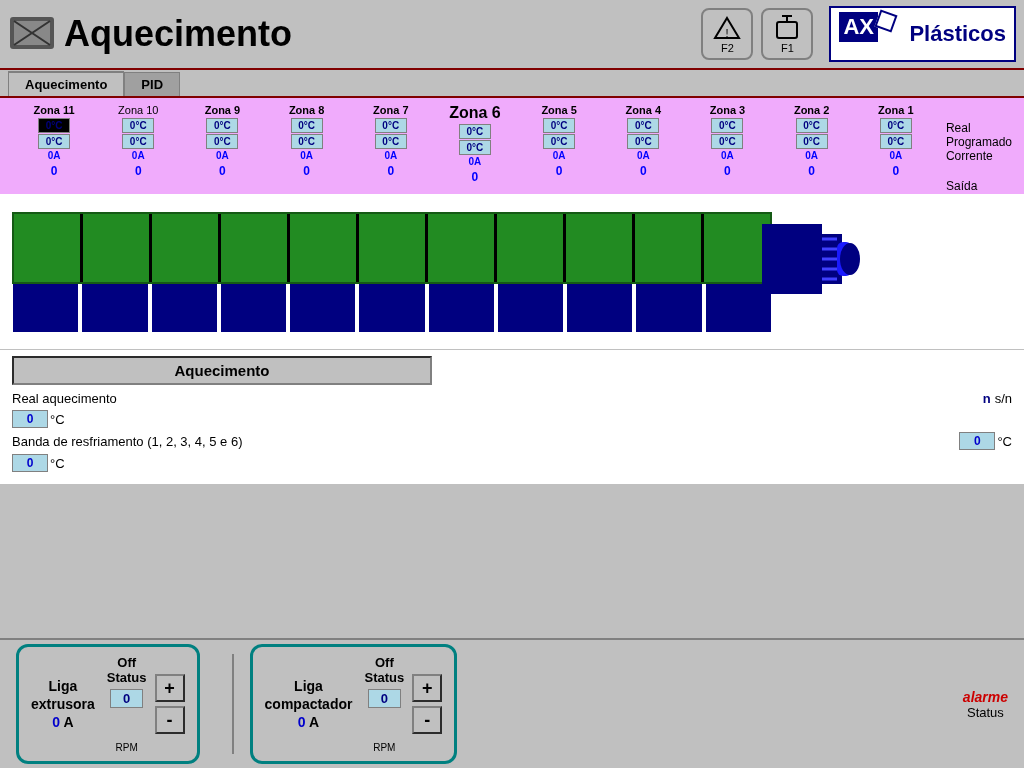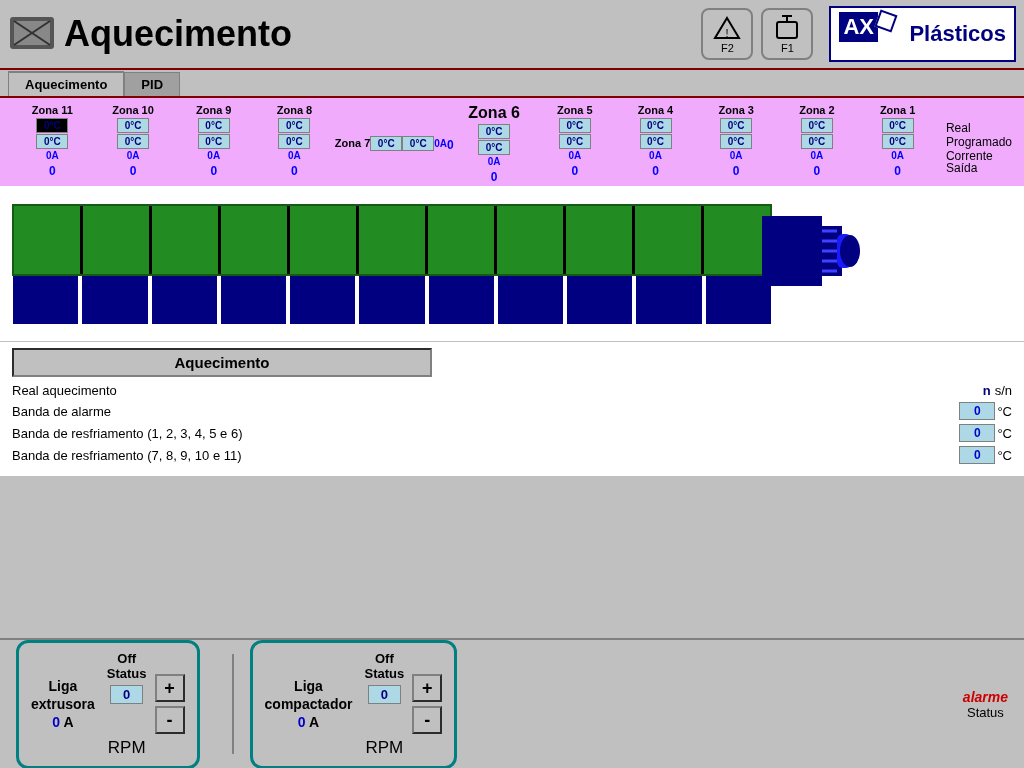--- a/index.html
+++ b/index.html
@@ -166,21 +166,21 @@
       flex-direction: column;
       align-items: center;
       gap: 4px;
     }
     .widget-status {
       font-size: 13px;
       font-weight: bold;
       text-align: center;
     }
     .widget-rpm {
-      font-size: 17px;
+      font-size: 10px;
       text-align: right;
       margin-top: 30px;
     }
     .widget-buttons {
       display: flex;
       flex-direction: column;
       gap: 4px;
       margin-left: 8px;
     }
     .pm-btn {
@@ -267,41 +267,41 @@
 
     <div style="display:flex;flex-direction:row;flex:1;" id="zone-cols">
     <div style="display: flex; flex-direction: column; align-items: center; flex: 1 1 0%; font-size: 11px;">
           <div style="font-size: 11px; font-weight: bold; margin-bottom: 2px; white-space: nowrap;">Zona 11</div>
           <div style="background: rgb(0, 0, 0); color: rgb(0, 0, 128); font-size: 10px; font-weight: bold; padding: 1px 3px; border: 1px solid rgb(128, 128, 128); margin-bottom: 1px; min-width: 32px; text-align: center;">0°C</div>
           <div style="background: rgb(173, 216, 230); color: rgb(0, 0, 128); font-size: 10px; font-weight: bold; padding: 1px 3px; border: 1px solid rgb(128, 128, 128); margin-bottom: 1px; min-width: 32px; text-align: center;">0°C</div>
           <div style="color: rgb(0, 0, 255); font-size: 10px; font-weight: bold; margin-bottom: 1px;">0A</div>
           <div style="color: rgb(0, 0, 255); font-size: 12px; font-weight: bold; margin-top: 2px;">0</div>
         </div>
         <div style="display: flex; flex-direction: column; align-items: center; flex: 1 1 0%; font-size: 11px;">
-          <div style="font-size: 11px; font-weight: bold; margin-bottom: 2px; white-space: nowrap;">Zona 10</div>
+          <div style="font-size: 11px; font-weight: normal; margin-bottom: 2px; white-space: nowrap;">Zona 10</div>
           <div style="background: rgb(173, 216, 230); color: rgb(0, 0, 128); font-size: 10px; font-weight: bold; padding: 1px 3px; border: 1px solid rgb(128, 128, 128); margin-bottom: 1px; min-width: 32px; text-align: center;">0°C</div>
           <div style="background: rgb(173, 216, 230); color: rgb(0, 0, 128); font-size: 10px; font-weight: bold; padding: 1px 3px; border: 1px solid rgb(128, 128, 128); margin-bottom: 1px; min-width: 32px; text-align: center;">0°C</div>
           <div style="color: rgb(0, 0, 255); font-size: 10px; font-weight: bold; margin-bottom: 1px;">0A</div>
           <div style="color: rgb(0, 0, 255); font-size: 12px; font-weight: bold; margin-top: 2px;">0</div>
         </div>
         <div style="display: flex; flex-direction: column; align-items: center; flex: 1 1 0%; font-size: 11px;">
           <div style="font-size: 11px; font-weight: bold; margin-bottom: 2px; white-space: nowrap;">Zona 9</div>
           <div style="background: rgb(173, 216, 230); color: rgb(0, 0, 128); font-size: 10px; font-weight: bold; padding: 1px 3px; border: 1px solid rgb(128, 128, 128); margin-bottom: 1px; min-width: 32px; text-align: center;">0°C</div>
           <div style="background: rgb(173, 216, 230); color: rgb(0, 0, 128); font-size: 10px; font-weight: bold; padding: 1px 3px; border: 1px solid rgb(128, 128, 128); margin-bottom: 1px; min-width: 32px; text-align: center;">0°C</div>
           <div style="color: rgb(0, 0, 255); font-size: 10px; font-weight: bold; margin-bottom: 1px;">0A</div>
           <div style="color: rgb(0, 0, 255); font-size: 12px; font-weight: bold; margin-top: 2px;">0</div>
         </div>
         <div style="display: flex; flex-direction: column; align-items: center; flex: 1 1 0%; font-size: 11px;">
           <div style="font-size: 11px; font-weight: bold; margin-bottom: 2px; white-space: nowrap;">Zona 8</div>
           <div style="background: rgb(173, 216, 230); color: rgb(0, 0, 128); font-size: 10px; font-weight: bold; padding: 1px 3px; border: 1px solid rgb(128, 128, 128); margin-bottom: 1px; min-width: 32px; text-align: center;">0°C</div>
           <div style="background: rgb(173, 216, 230); color: rgb(0, 0, 128); font-size: 10px; font-weight: bold; padding: 1px 3px; border: 1px solid rgb(128, 128, 128); margin-bottom: 1px; min-width: 32px; text-align: center;">0°C</div>
           <div style="color: rgb(0, 0, 255); font-size: 10px; font-weight: bold; margin-bottom: 1px;">0A</div>
           <div style="color: rgb(0, 0, 255); font-size: 12px; font-weight: bold; margin-top: 2px;">0</div>
         </div>
-        <div style="display: flex; align-items: center; flex: 1 1 0%; font-size: 11px;">
+        <div style="display: flex; flex-direction: column; align-items: center; flex: 1 1 0%; font-size: 11px;">
           <div style="font-size: 11px; font-weight: bold; margin-bottom: 2px; white-space: nowrap;">Zona 7</div>
           <div style="background: rgb(173, 216, 230); color: rgb(0, 0, 128); font-size: 10px; font-weight: bold; padding: 1px 3px; border: 1px solid rgb(128, 128, 128); margin-bottom: 1px; min-width: 32px; text-align: center;">0°C</div>
           <div style="background: rgb(173, 216, 230); color: rgb(0, 0, 128); font-size: 10px; font-weight: bold; padding: 1px 3px; border: 1px solid rgb(128, 128, 128); margin-bottom: 1px; min-width: 32px; text-align: center;">0°C</div>
           <div style="color: rgb(0, 0, 255); font-size: 10px; font-weight: bold; margin-bottom: 1px;">0A</div>
           <div style="color: rgb(0, 0, 255); font-size: 12px; font-weight: bold; margin-top: 2px;">0</div>
         </div>
         <div style="display: flex; flex-direction: column; align-items: center; flex: 1 1 0%; font-size: 11px;">
           <div style="font-size: 16px; font-weight: bold; margin-bottom: 2px; white-space: nowrap;">Zona 6</div>
           <div style="background: rgb(173, 216, 230); color: rgb(0, 0, 128); font-size: 10px; font-weight: bold; padding: 1px 3px; border: 1px solid rgb(128, 128, 128); margin-bottom: 1px; min-width: 32px; text-align: center;">0°C</div>
           <div style="background: rgb(173, 216, 230); color: rgb(0, 0, 128); font-size: 10px; font-weight: bold; padding: 1px 3px; border: 1px solid rgb(128, 128, 128); margin-bottom: 1px; min-width: 32px; text-align: center;">0°C</div>
@@ -341,21 +341,21 @@
           <div style="background: rgb(173, 216, 230); color: rgb(0, 0, 128); font-size: 10px; font-weight: bold; padding: 1px 3px; border: 1px solid rgb(128, 128, 128); margin-bottom: 1px; min-width: 32px; text-align: center;">0°C</div>
           <div style="background: rgb(173, 216, 230); color: rgb(0, 0, 128); font-size: 10px; font-weight: bold; padding: 1px 3px; border: 1px solid rgb(128, 128, 128); margin-bottom: 1px; min-width: 32px; text-align: center;">0°C</div>
           <div style="color: rgb(0, 0, 255); font-size: 10px; font-weight: bold; margin-bottom: 1px;">0A</div>
           <div style="color: rgb(0, 0, 255); font-size: 12px; font-weight: bold; margin-top: 2px;">0</div>
         </div>
       </div>
 
     <div style="margin-left:8px;font-size:12px;line-height:1.0;margin-top:18px;white-space:nowrap;">
       <div style="margin-bottom:2px;">Real</div>
       <div style="margin-bottom:2px;">Programado</div>
-      <div style="margin-bottom:0;">Corrente</div>
+      <div style="margin-bottom:18px;">Corrente</div>
       <div>Saída</div>
     </div>
   </div>
 </div>
 
 <div id="extruder-diagram" style="background:white;padding:4px 12px;height:155px;display:flex;align-items:center;">
   <div style="position:relative;width:850px;height:140px;">
 
     <div style="position:absolute;top:10px;left:0;width:760px;height:72px;background:#228B22;border:2px solid #155a15;">
 
@@ -407,31 +407,29 @@
 
 <div id="info-panel" style="background:white;padding:6px 12px 8px 12px;">
   <div id="info-title" style="background:#c0c0c0;border:2px inset #808080;text-align:center;font-size:15px;font-weight:bold;padding:4px;margin-bottom:6px;width:420px;">Aquecimento</div>
 
   <div class="info-row">
     <span class="info-label">Real aquecimento</span>
     <span style="color:#000080;font-weight:bold;margin-right:4px;">n</span>
     <span>s/n</span>
   </div>
   <div class="info-row">
-    <span class="info-label">Banda de alarme</span>
     <span class="info-input">0</span>
     <span style="margin-left:2px;">°C</span>
   </div>
   <div class="info-row">
     <span class="info-label">Banda de resfriamento (1, 2, 3, 4, 5 e 6)</span>
     <span class="info-input">0</span>
     <span style="margin-left:2px;">°C</span>
   </div>
   <div class="info-row">
-    <span class="info-label">Banda de resfriamento (7, 8, 9, 10 e 11)</span>
     <span class="info-input">0</span>
     <span style="margin-left:2px;">°C</span>
   </div>
 </div>
 
 <div id="bottom-bar">
 
   <div class="control-widget">
     <div class="widget-label">
       Liga<br>extrusora<br>

